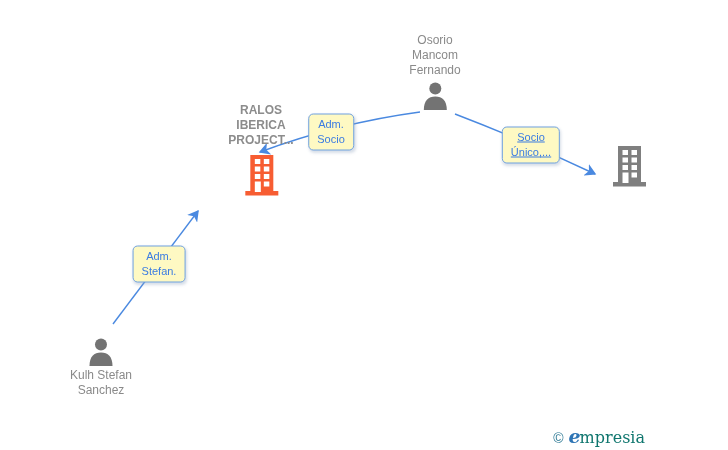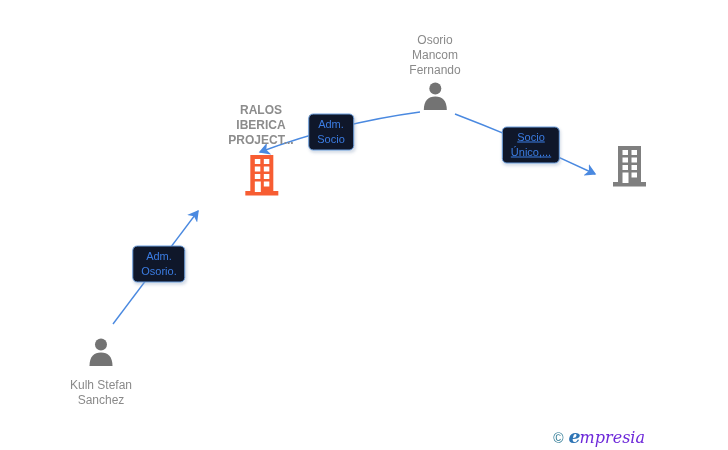--- a/index.html
+++ b/index.html
@@ -27,21 +27,21 @@
     font-size:12px;line-height:15px;
     text-align:center;
     white-space:nowrap;
   }
   .node-label.bold{font-weight:bold;color:#8c8c8c;}
   .icon-wrap{line-height:0;}
   .person-node .icon-wrap{margin-top:4px;}
   .rel-label{
     position:absolute;z-index:3;
     transform:translate(-50%,-50%);
-    background:#0f172a;
+    background:#fef9c3;
     border:1px solid #6fa1e0;
     border-radius:5px;
     padding:2px 8px 3px 8px;
     color:#3b7ce2;
     font-size:11px;line-height:15px;
     text-align:center;
     box-shadow:1px 2px 3px rgba(140,160,190,0.35);
     cursor:pointer;
     white-space:nowrap;
   }
@@ -55,23 +55,22 @@
     color:#2e7a95;font-size:14px;margin-right:5px;
     font-family:"Liberation Sans",sans-serif;
   }
   .brand .e{
     color:#2d74b4;
     font-family:"DejaVu Serif", serif;
     font-style:italic;font-weight:bold;
     font-size:19px;letter-spacing:-1px;
   }
   .brand .rest{
-    color:#6d28d9;
+    color:#0f766e;
     font-family:"DejaVu Serif", serif;
-    font-style:italic;
     font-size:16px;letter-spacing:0px;
   }
 </style>
 </head>
 <body>
 
 <div class="canvas">
 
   <svg class="lines-svg" width="728" height="450" viewBox="0 0 728 450">
     <defs>
@@ -137,39 +136,39 @@
     </span>
   </div>
 
   <div class="node person-node" style="left:101px;top:338px;">
     <span class="icon-wrap" style="margin-top:0;">
       <svg width="30" height="28" viewBox="0 0 30 28">
         <circle cx="15" cy="6.5" r="6" fill="#737373"></circle>
         <path d="M3.5,28 C3.5,18.5 8,14.5 15,14.5 C22,14.5 26.5,18.5 26.5,28 Z" fill="#737373"></path>
       </svg>
     </span>
-    <div class="node-label" style="margin-top:12px;">
+    <div class="node-label" style="margin-top:2px;">
       <div>Kulh Stefan</div>
       <div>Sanchez</div>
     </div>
   </div>
 
   <div class="rel-label" style="left:331px;top:132px;">
     <div>Adm.</div>
     <div>Socio</div>
   </div>
 
   <div class="rel-label" style="left:531px;top:145px;text-decoration:underline;">
     <div>Socio</div>
     <div>Único,...</div>
   </div>
 
   <div class="rel-label" style="left:159px;top:264px;">
     <div>Adm.</div>
-    <div>Osorio.</div>
+    <div>Stefan.</div>
   </div>
 
   <div class="brand">
     <span class="copy">©</span>
     <span class="e">e</span>
     <span class="rest">mpresia</span>
   </div>
 
 </div>
 

